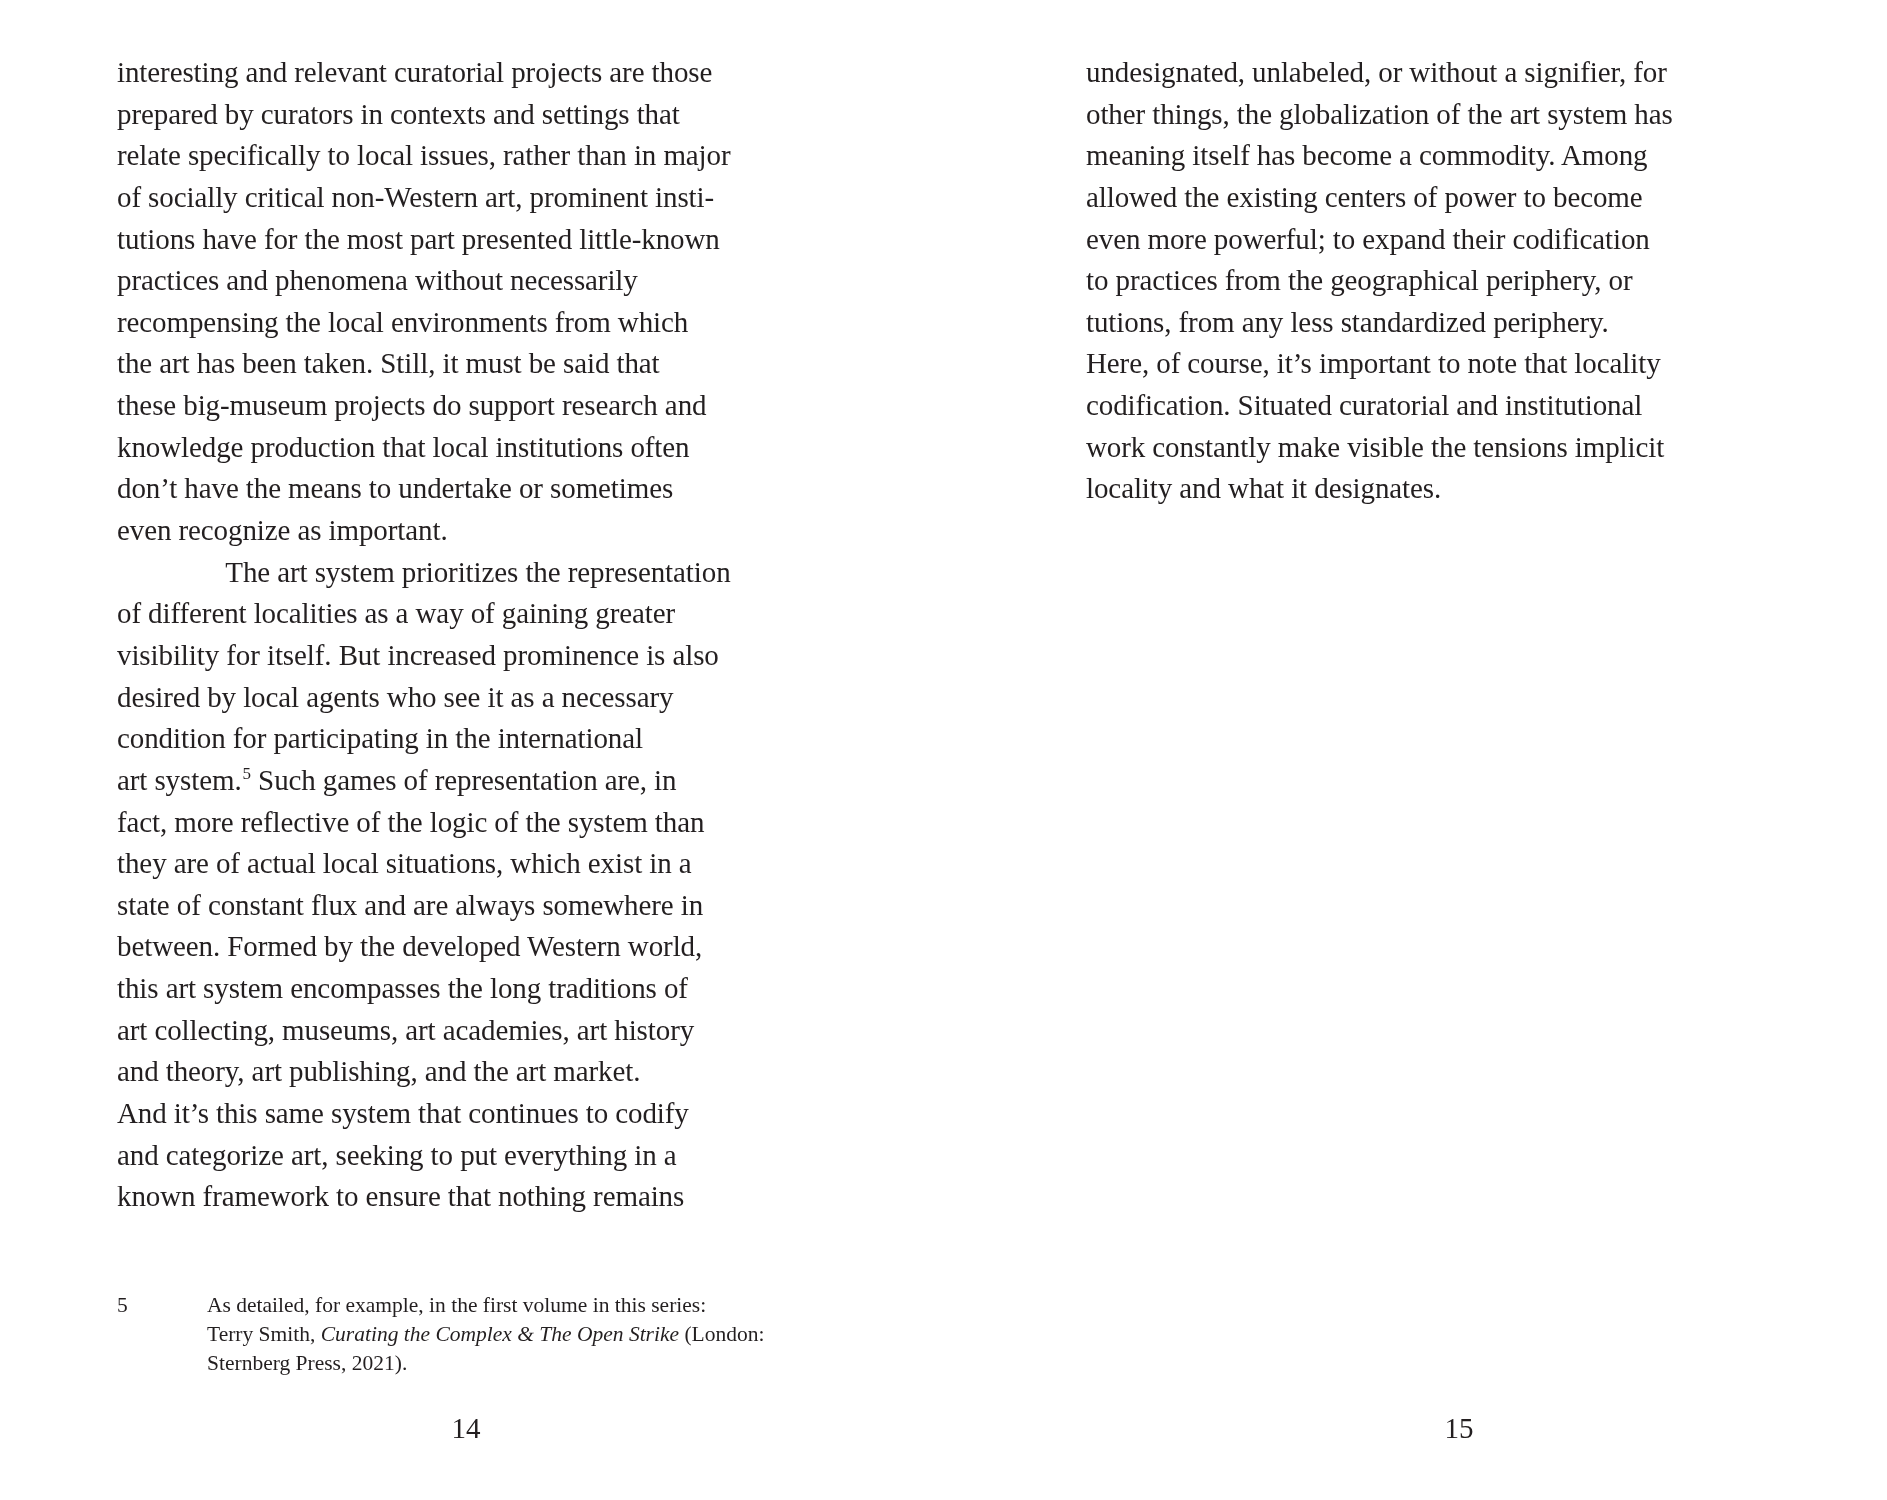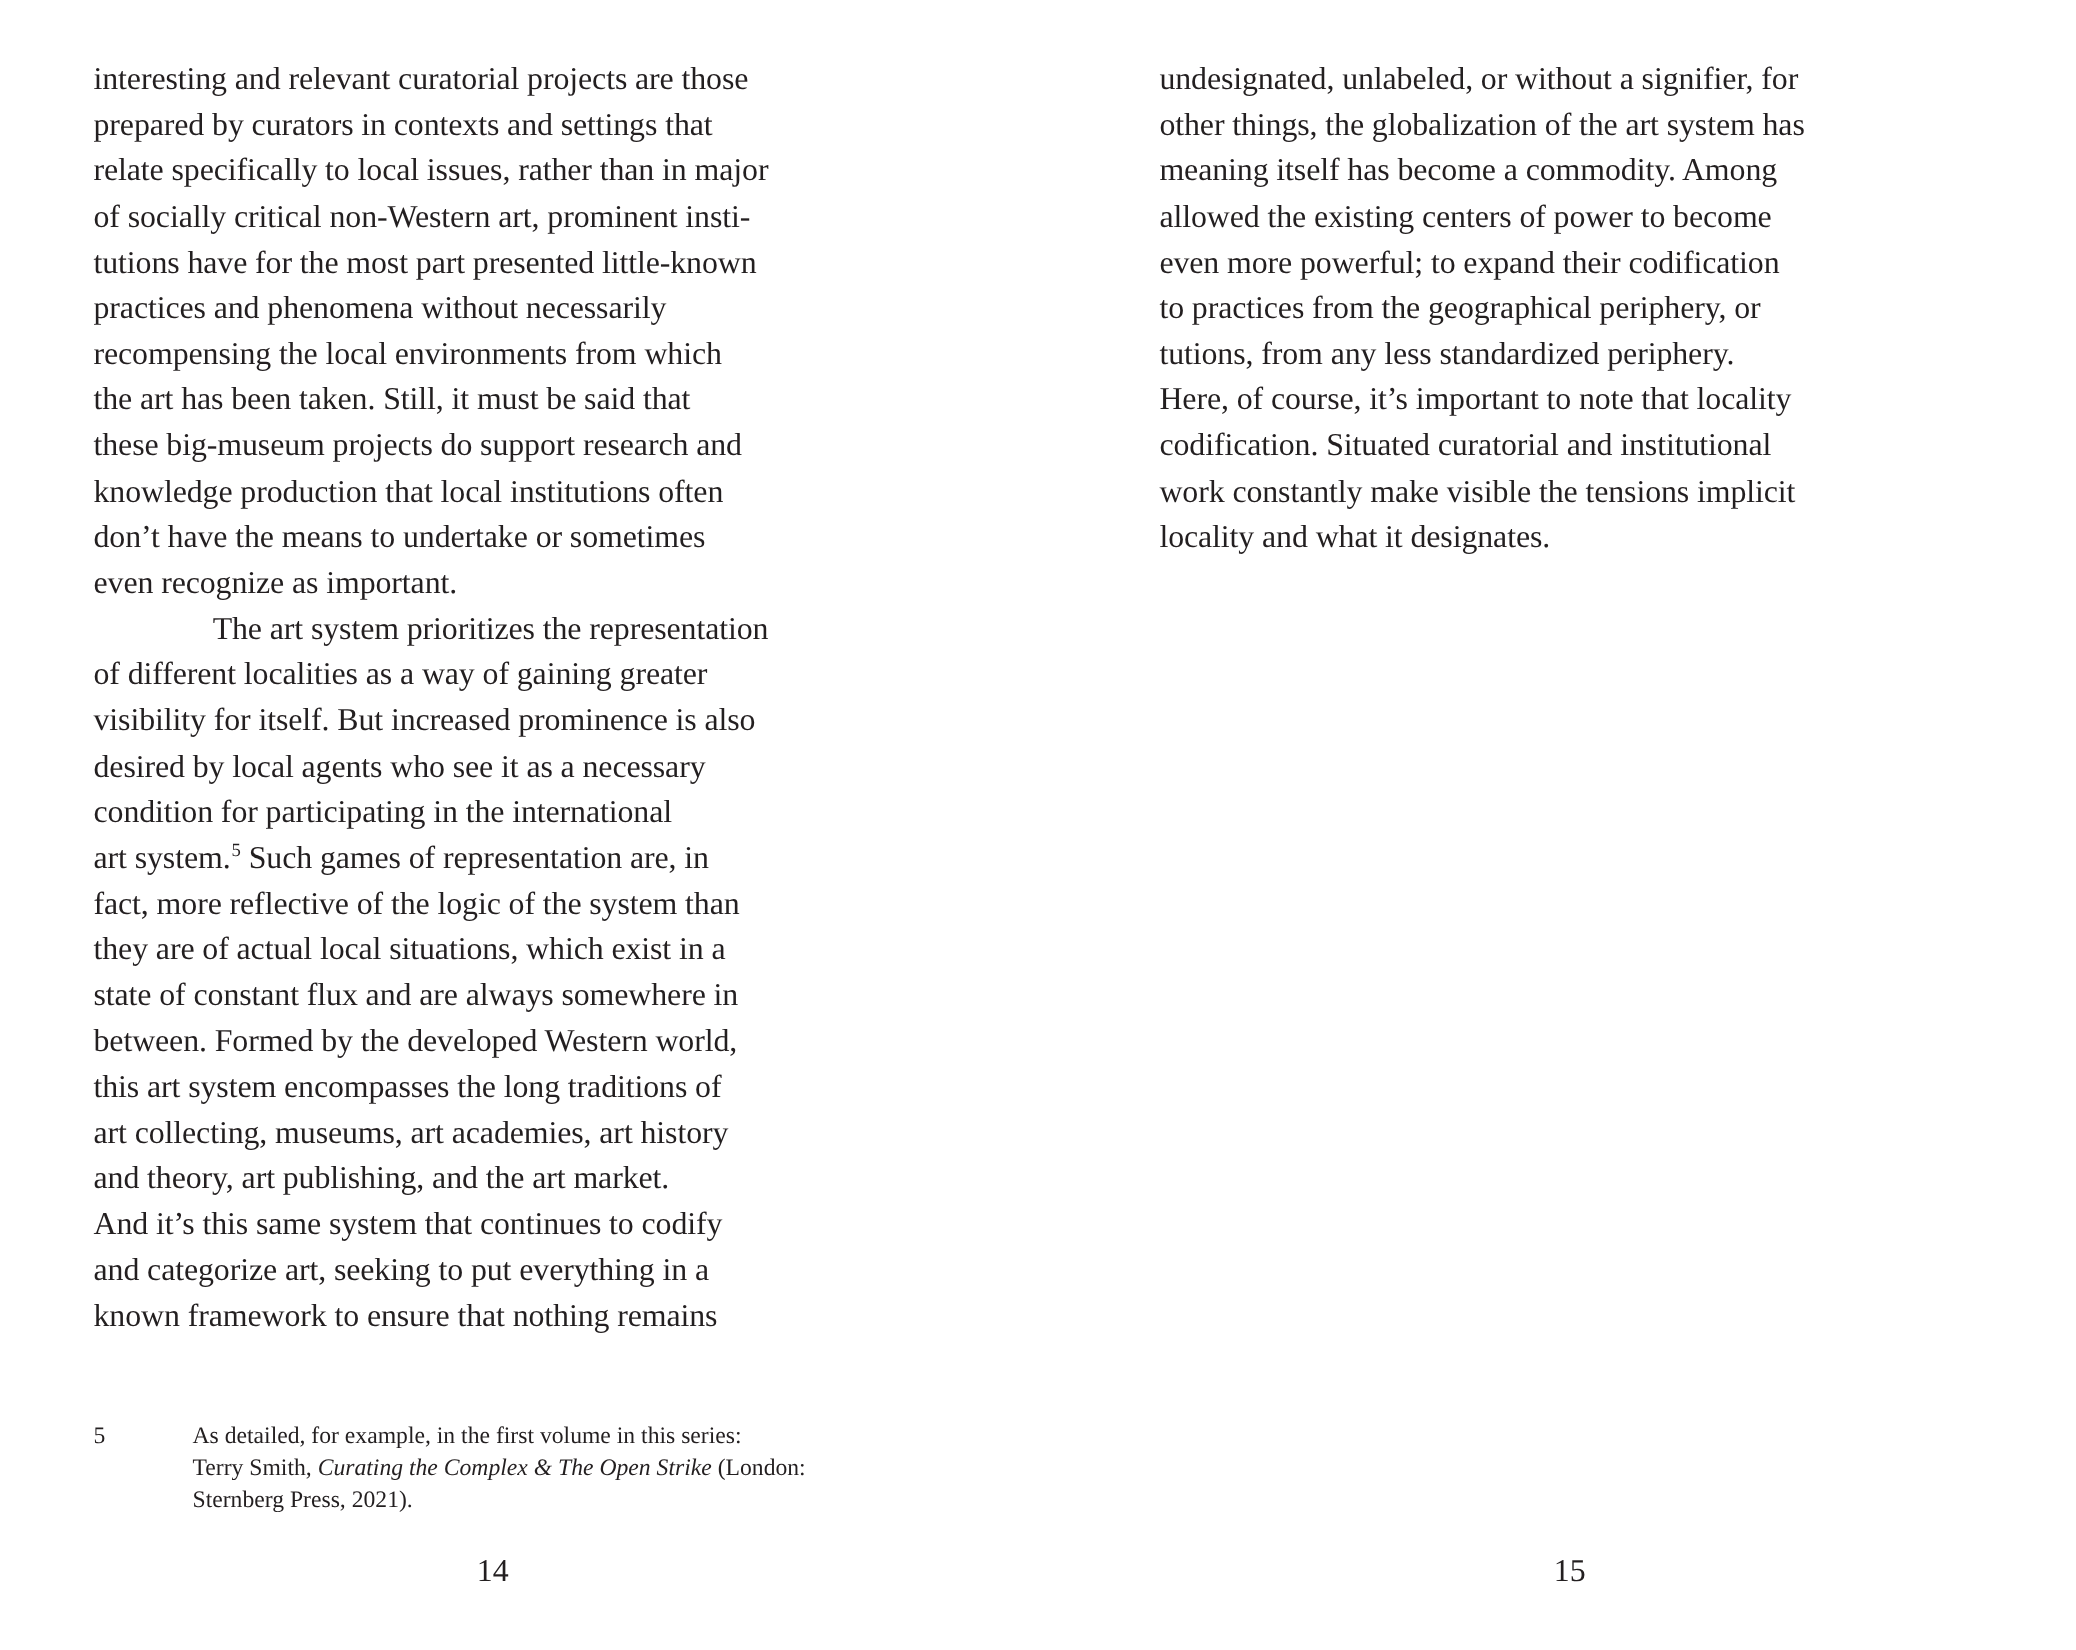--- a/index.html
+++ b/index.html
@@ -11,20 +11,21 @@
     width: 1887px;
     height: 1500px;
     position: relative;
     overflow: hidden;
     color: #231f20;
     font-family: "Liberation Serif", "DejaVu Serif", serif;
   }
   .spread {
     position: absolute;
     inset: 0;
+    margin-left: 32px;
   }
   .page {
     position: absolute;
     top: 0;
     height: 1500px;
   }
   .page-left { left: 0; width: 943px; }
   .page-right { left: 943px; width: 944px; }
 
   .column {
@@ -72,21 +73,21 @@
   .fn-line em { font-style: italic; }
 
   .page-number {
     position: absolute;
     top: 1410px;
     font-size: 29px;
     line-height: 36px;
     width: 80px;
     text-align: center;
   }
-  .page-left .page-number { left: 408px; }
+  .page-left .page-number { left: 394px; }
   .page-right .page-number { left: 444px; }
 </style>
 </head>
 <body style="color: rgb(35, 31, 32); background: rgb(255, 255, 255);">
 
 <div class="spread">
 
   <div class="page page-left">
     <div class="column">
 

